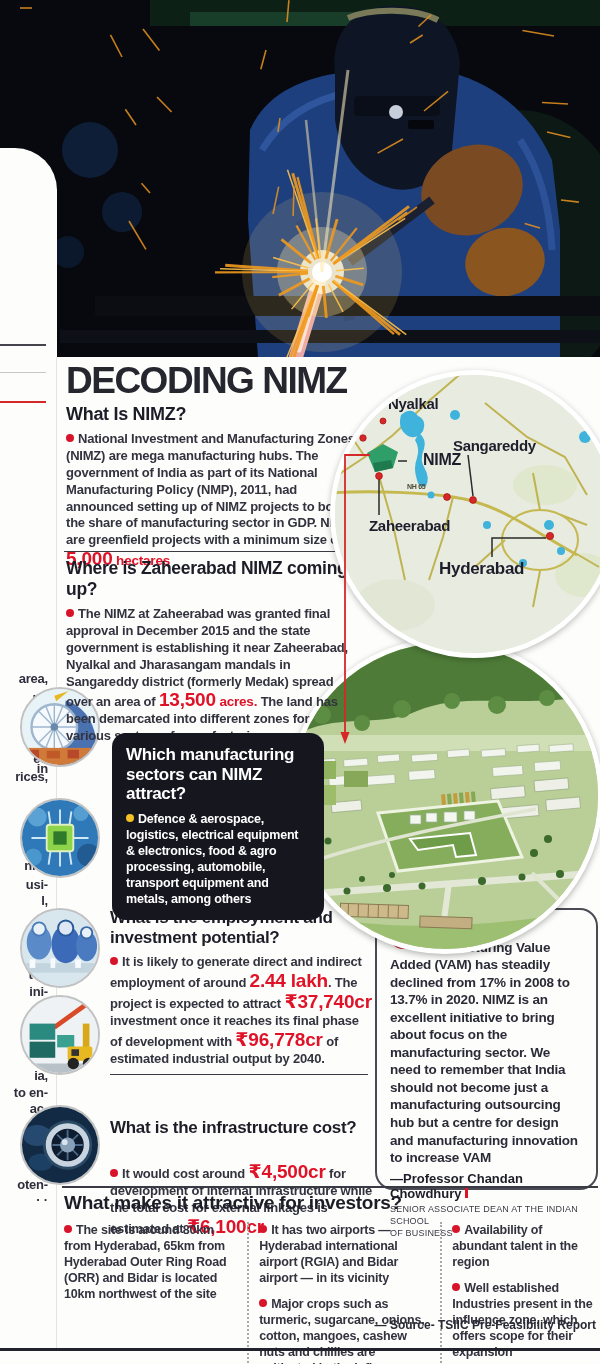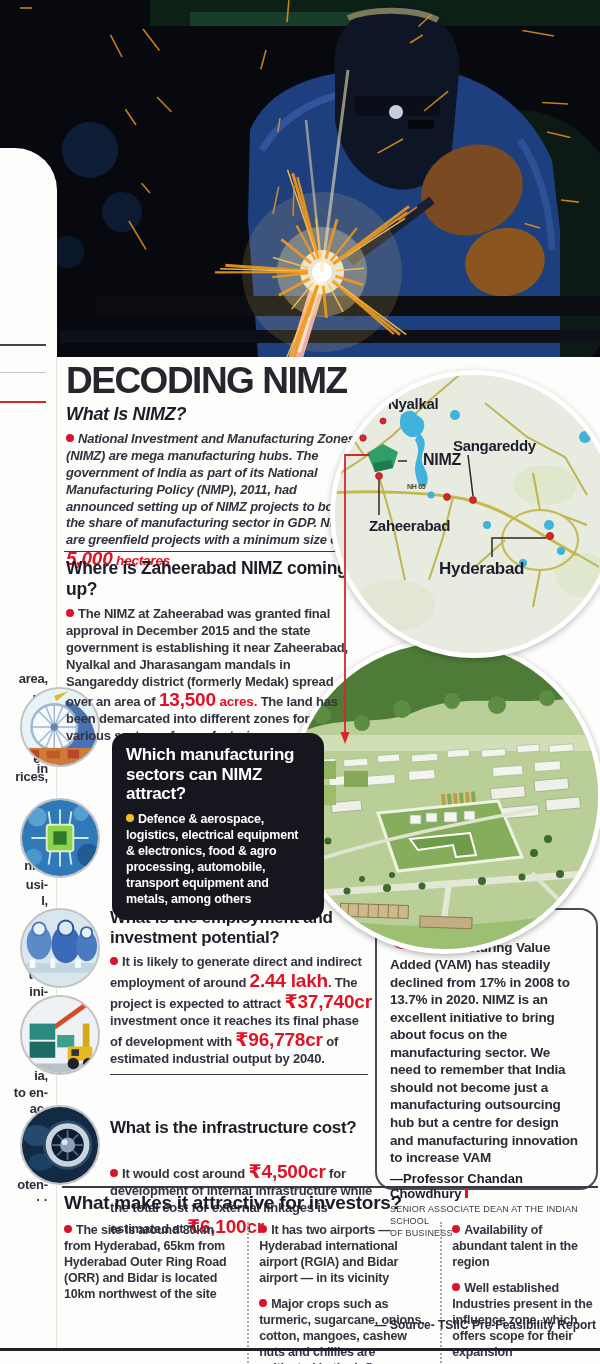--- a/index.html
+++ b/index.html
@@ -287,21 +287,21 @@
         <line x1="37" y1="29" x2="59" y2="51"></line>
           <line x1="59" y1="29" x2="37" y2="51"></line>
       </g>
       <circle cx="48" cy="40" r="8" fill="#88a0b8"></circle>
       <circle cx="45" cy="37" r="3" fill="#d8e4ee"></circle>
     </svg>
   </div>
 
   <div class="title">DECODING NIMZ</div>
 
-  <div class="sec" style="left:66px;top:404px;width:296px;font-style:italic;">
+  <div class="sec" style="left:66px;top:404px;width:296px;">
     <div class="q-head" style="font-size:18px;">What Is NIMZ?</div>
     <div class="body-txt" style="margin-top:6px;"><span class="bullet"></span><span>National Investment and Manufacturing Zones (NIMZ) are mega manufacturing hubs. The government of India as part of its National Manufacturing Policy (NMP), 2011, had announced setting up of NIMZ projects to boost the share of manufacturing sector in GDP. NIMZ are greenfield projects with a minimum size of </span><span class="red-big">5,000</span><span class="red-sm"> hectares</span></div>
   </div>
 
   <div class="rule" style="left:64px;top:551px;width:294px;"></div>
 
   <div class="sec" style="left:66px;top:558px;width:284px;">
     <div class="q-head" style="font-size:17.5px;">Where is Zaheerabad NIMZ coming up?</div>
     <div class="body-txt" style="margin-top:6px;"><span class="bullet"></span><span>The NIMZ at Zaheerabad was granted final approval in December 2015 and the state government is establishing it near Zaheerabad, Nyalkal and Jharasangam mandals in Sangareddy district (formerly Medak) spread over an area of </span><span class="red-big">13,500</span><span class="red-sm"> acres.</span><span> The land has been demarcated into different zones for various sectors of manufacturing</span></div>
   </div>

